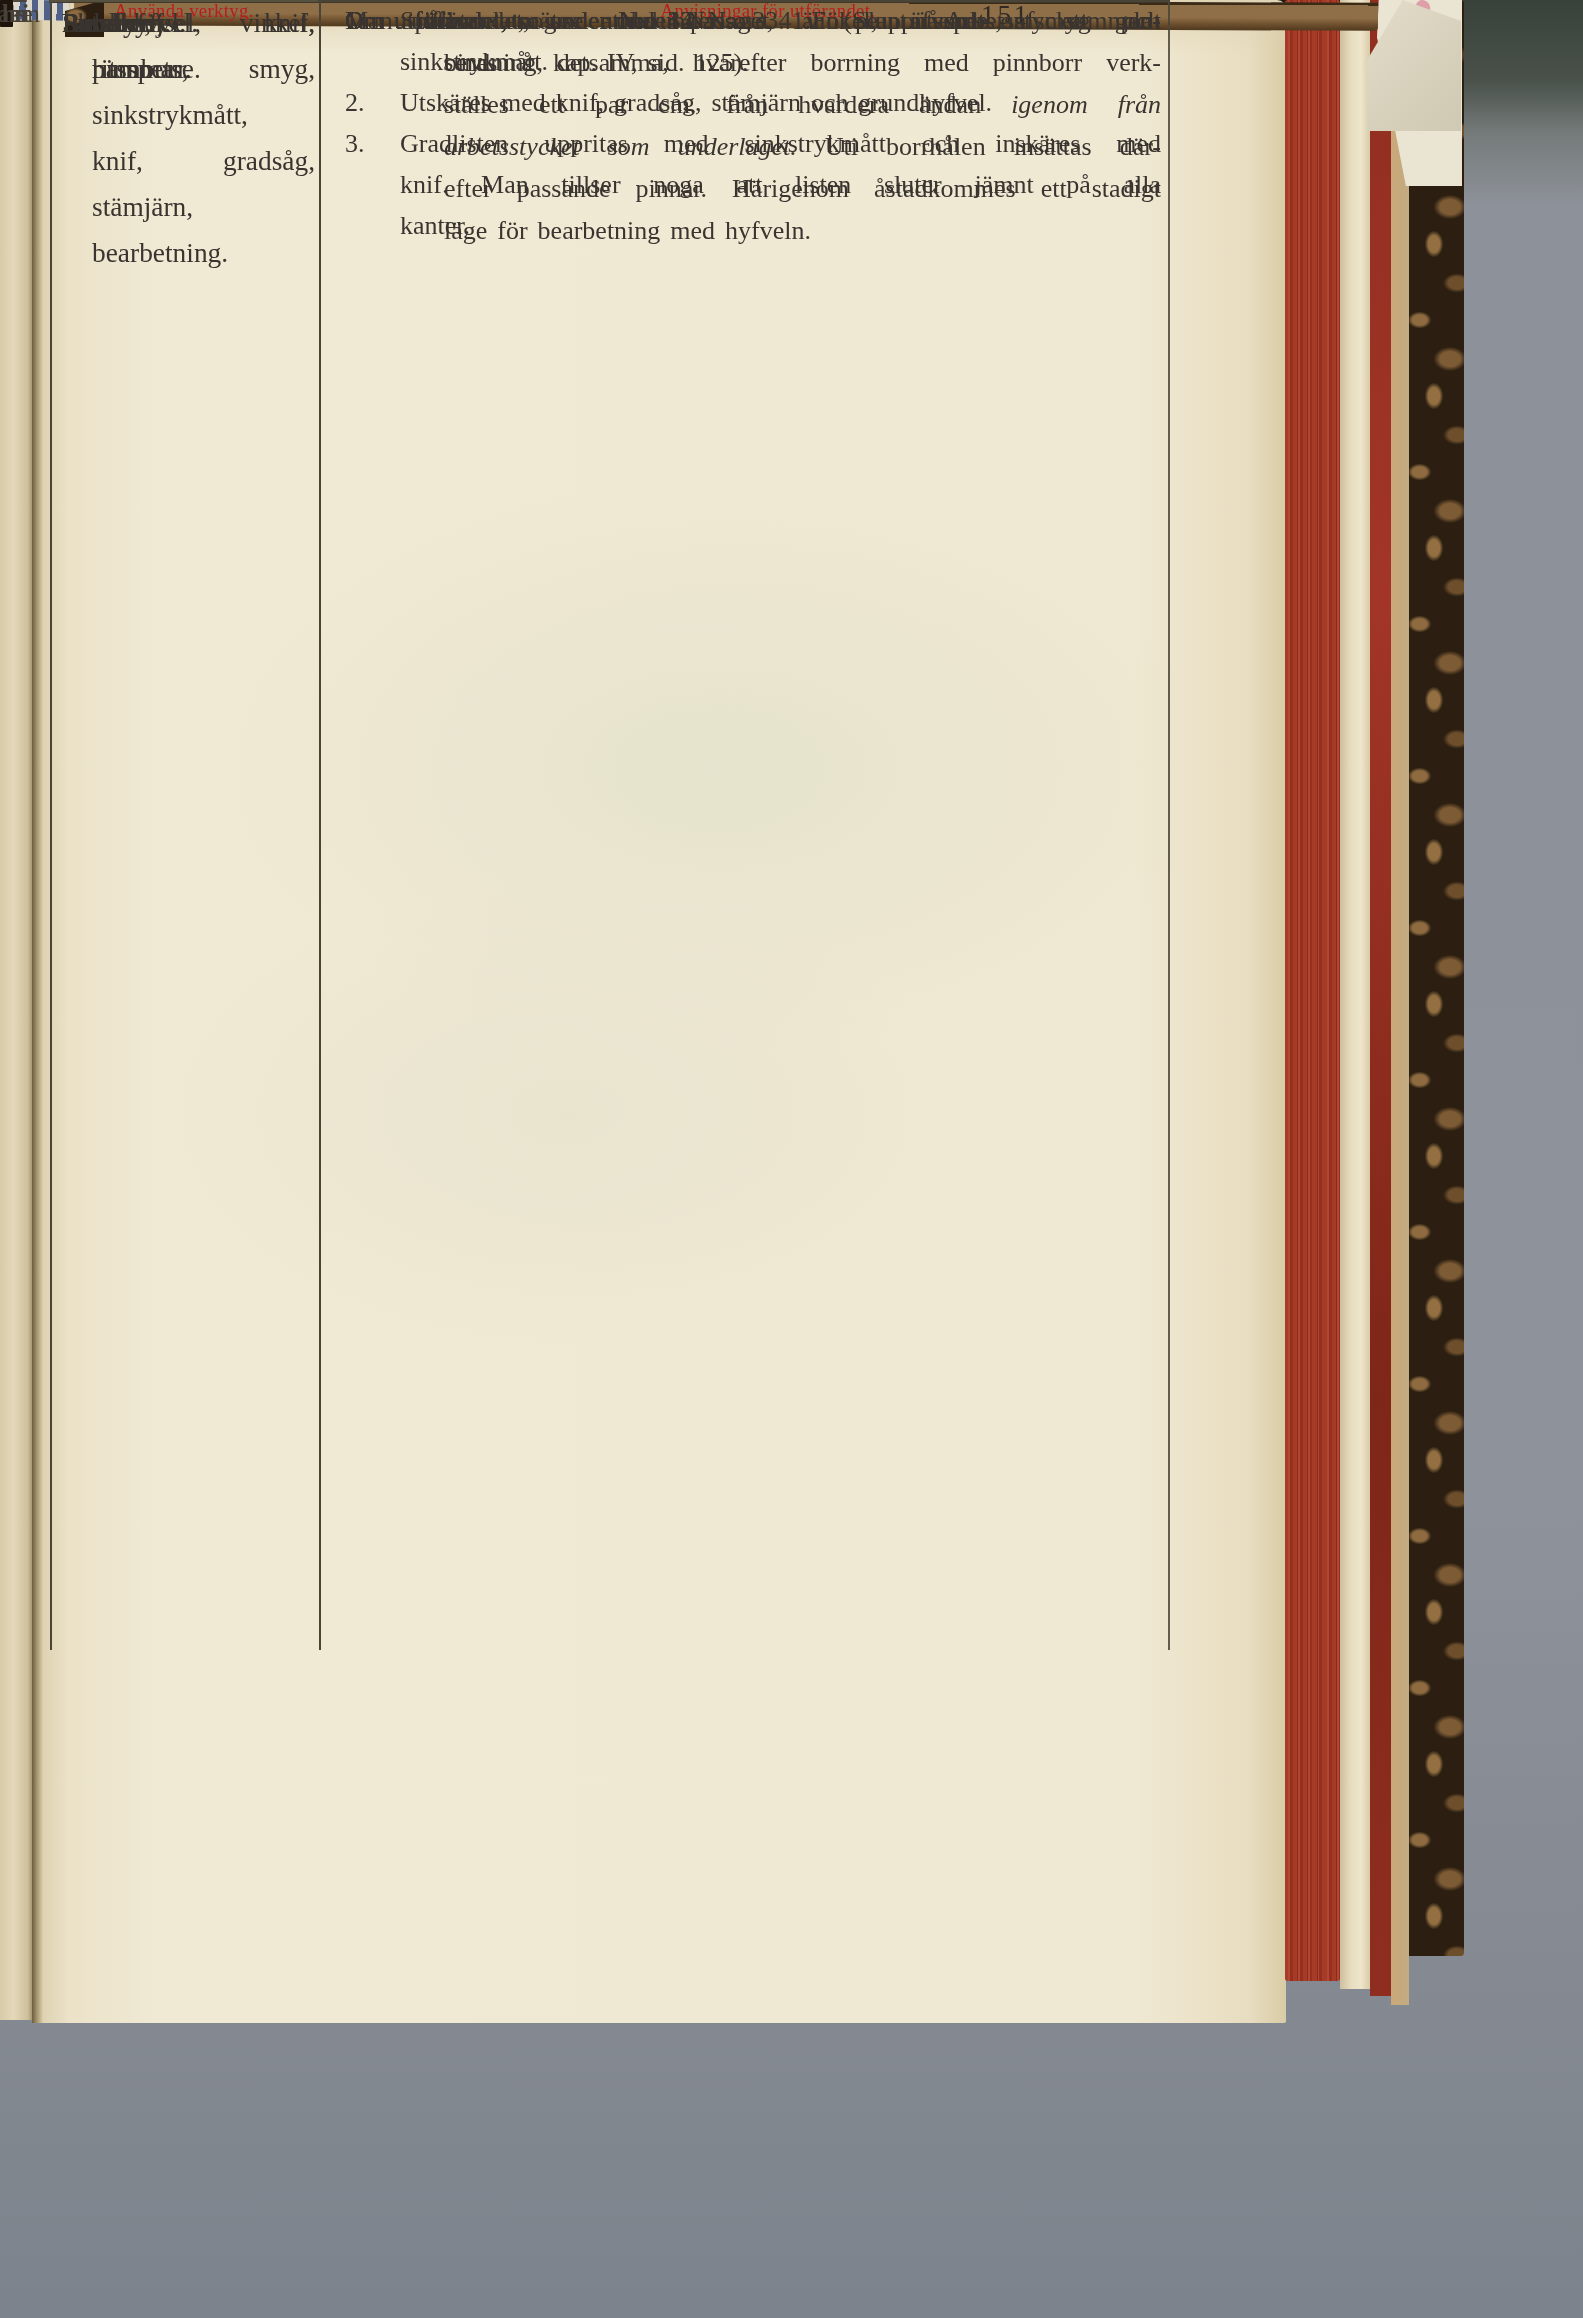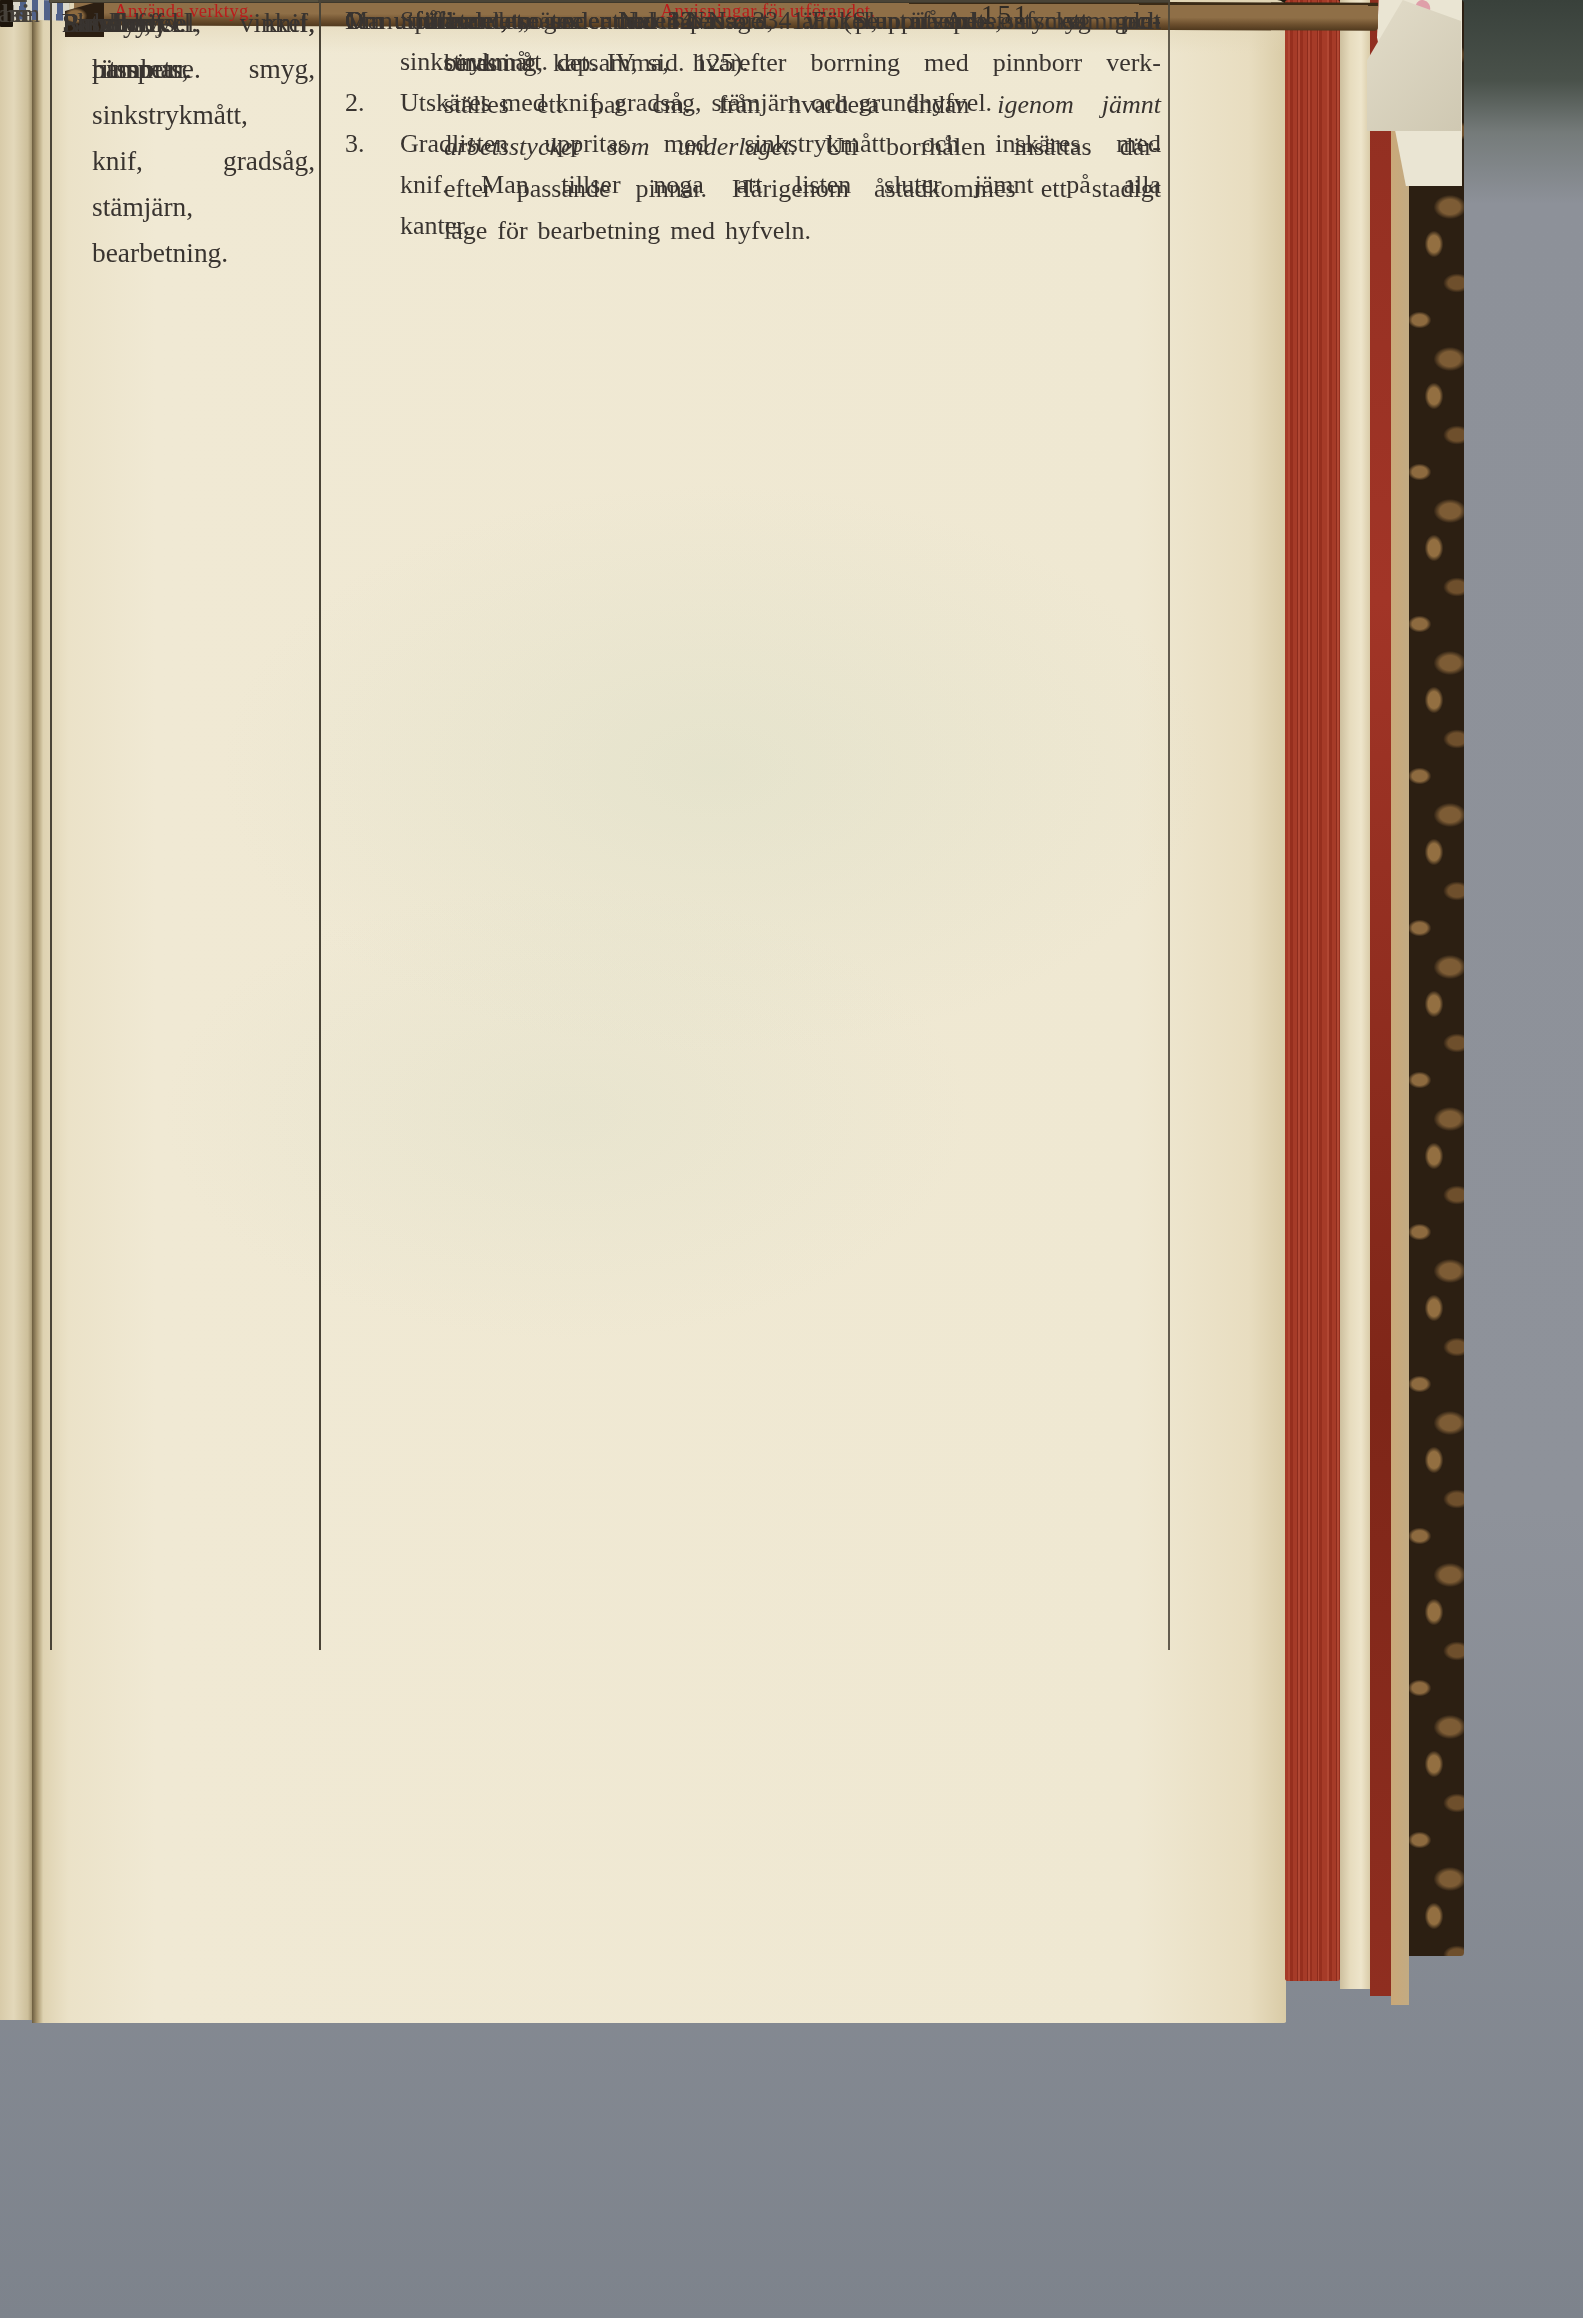--- a/index.html
+++ b/index.html
@@ -186,21 +186,21 @@
 <div class="abs instr-cell t-instr-4">
     <div class="line jl"><span>Om utförandet, se under N:o 33.  För uppnående af ett godt</span></div>
   </div>
 <div class="abs tool-cell t-tool-5">
     <div class="line jl"><span>Pinnborr, knif,</span></div>
     <div class="line ind-t"><span>hammare.</span></div>
   </div>
 <div class="abs instr-cell t-instr-5">
     <div class="line jl"><span>Man tillser noga att underlaget är plant.  Arbetsstycket pla-</span></div>
     <div class="line jl ind-i"><span>ceras å detsamma, hvarefter borrning med pinnborr verk-</span></div>
-    <div class="line jl ind-i"><span>ställes ett par cm. från hvardera ändan </span><i>igenom jämnt</i></div>
+    <div class="line jl ind-i"><span>ställes ett par cm. från hvardera ändan </span><i>igenom från</i></div>
     <div class="line jl ind-i"><i>arbetsstycket som underlaget.</i><span>  Uti borrhålen insättas där-</span></div>
     <div class="line jl ind-i"><span>efter passande pinnar.  Härigenom åstadkommes ett stadigt</span></div>
     <div class="line ind-i"><span>läge för bearbetning med hyfveln.</span></div>
   </div>
 <div class="abs tool-cell t-tool-6">
     <div class="line jl"><span>Passare, vinkel,</span></div>
     <div class="line jl ind-t"><span>ritsspets, smyg,</span></div>
     <div class="line ind-t"><span>sinkstrykmått,</span></div>
     <div class="line jl ind-t"><span>knif, gradsåg,</span></div>
     <div class="line ind-t"><span>stämjärn,</span></div>

